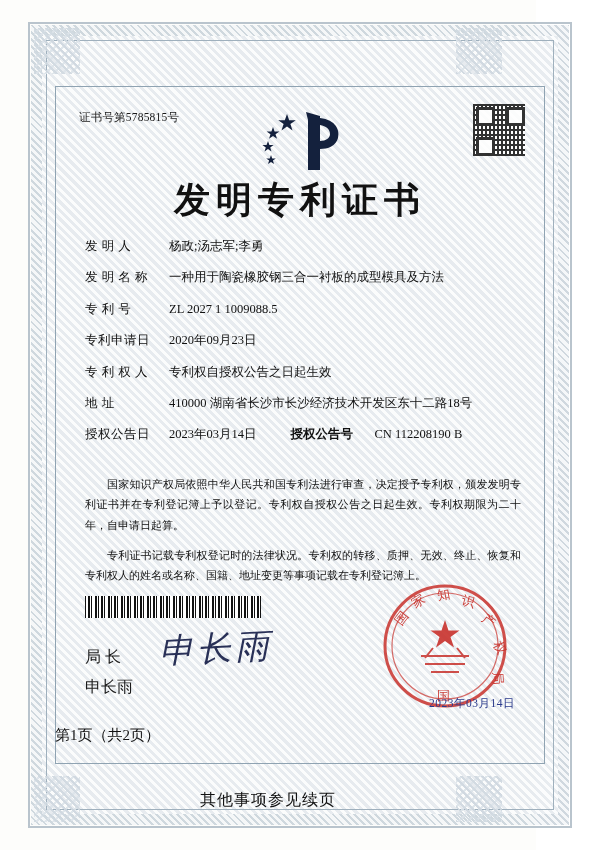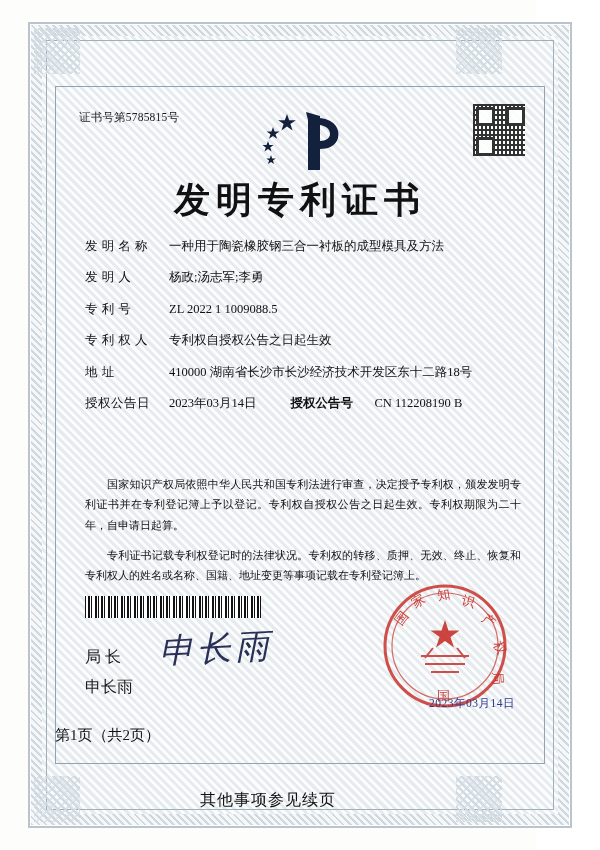--- a/index.html
+++ b/index.html
@@ -289,30 +289,34 @@
           <path d="M66 4 L80 8 L80 62 L68 62 L68 12 Z"></path>
           <path d="M80 10 C96 12 100 22 98 30 C96 38 88 41 80 41 L80 33 C86 33 90 30 90 26 C90 21 86 18 80 17 Z"></path>
         </g>
       </svg>
     </div>
 
     <div class="title">发明专利证书</div>
 
     <div class="fields">
       <div class="row">
+        <div class="label">发 明 人</div>
+        <div class="value">杨政;汤志军;李勇</div>
+      </div>
+      <div class="row">
         <div class="label">发 明 名 称</div>
         <div class="value">一种用于陶瓷橡胶钢三合一衬板的成型模具及方法</div>
       </div>
       <div class="row">
-        <div class="label">发 明 人</div>
-        <div class="value">杨政;汤志军;李勇</div>
-      </div>
-      <div class="row">
         <div class="label">专 利 号</div>
-        <div class="value">ZL 2022 1 1009088.5</div>
+        <div class="value">ZL 2027 1 1009088.5</div>
+      </div>
+      <div class="row">
+        <div class="label">专利申请日</div>
+        <div class="value">2020年09月23日</div>
       </div>
       <div class="row">
         <div class="label">专 利 权 人</div>
         <div class="value">专利权自授权公告之日起生效</div>
       </div>
       <div class="row">
         <div class="label">地 址</div>
         <div class="value">410000 湖南省长沙市长沙经济技术开发区东十二路18号</div>
       </div>
       <div class="row dual">

